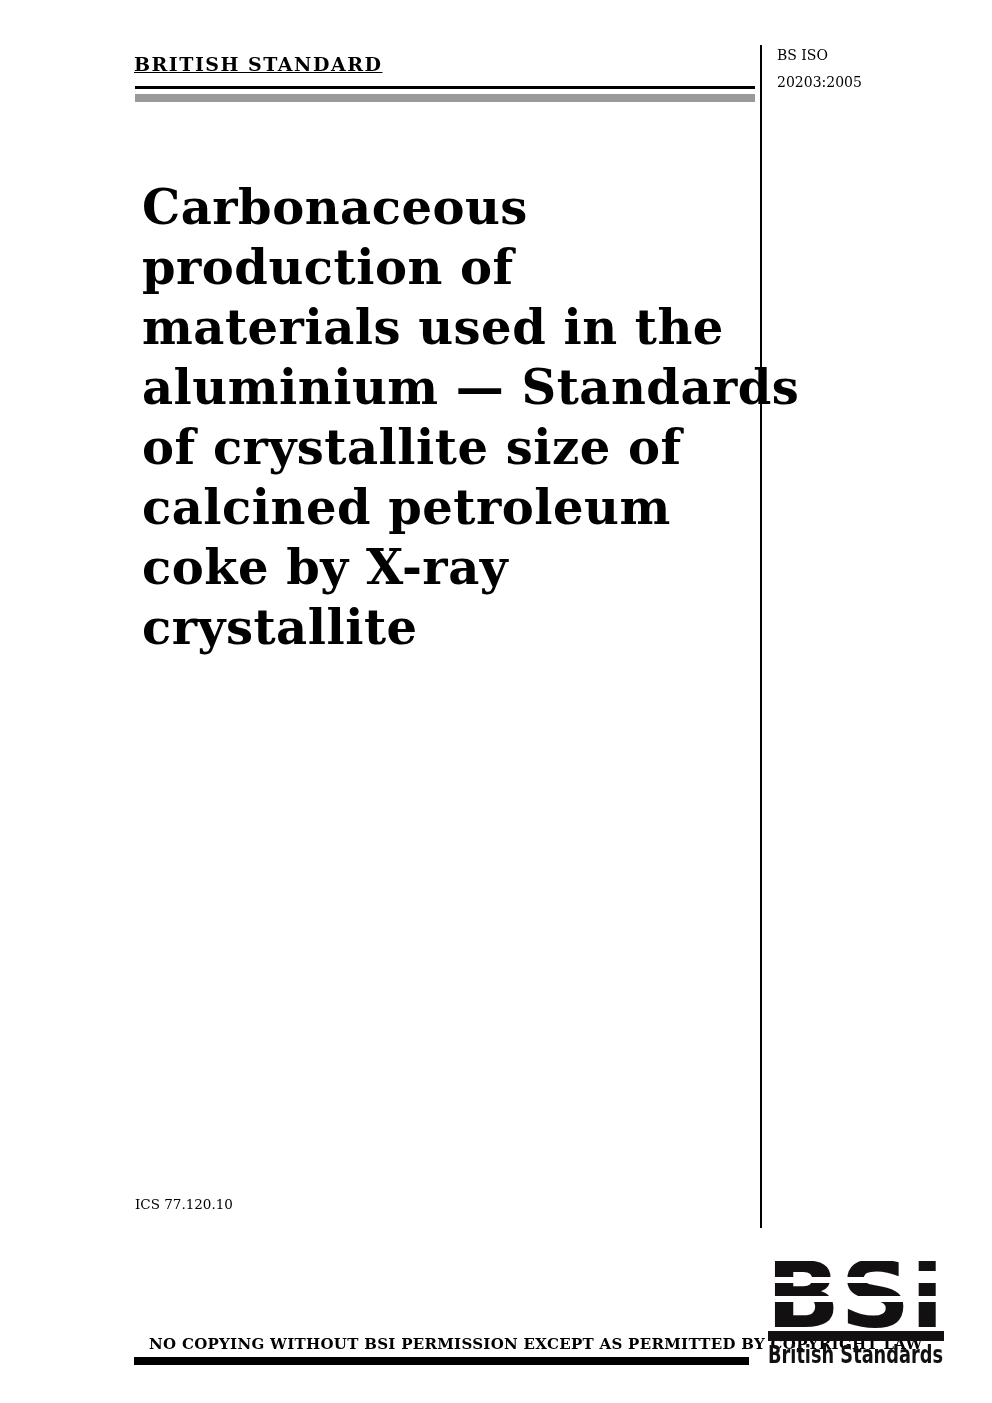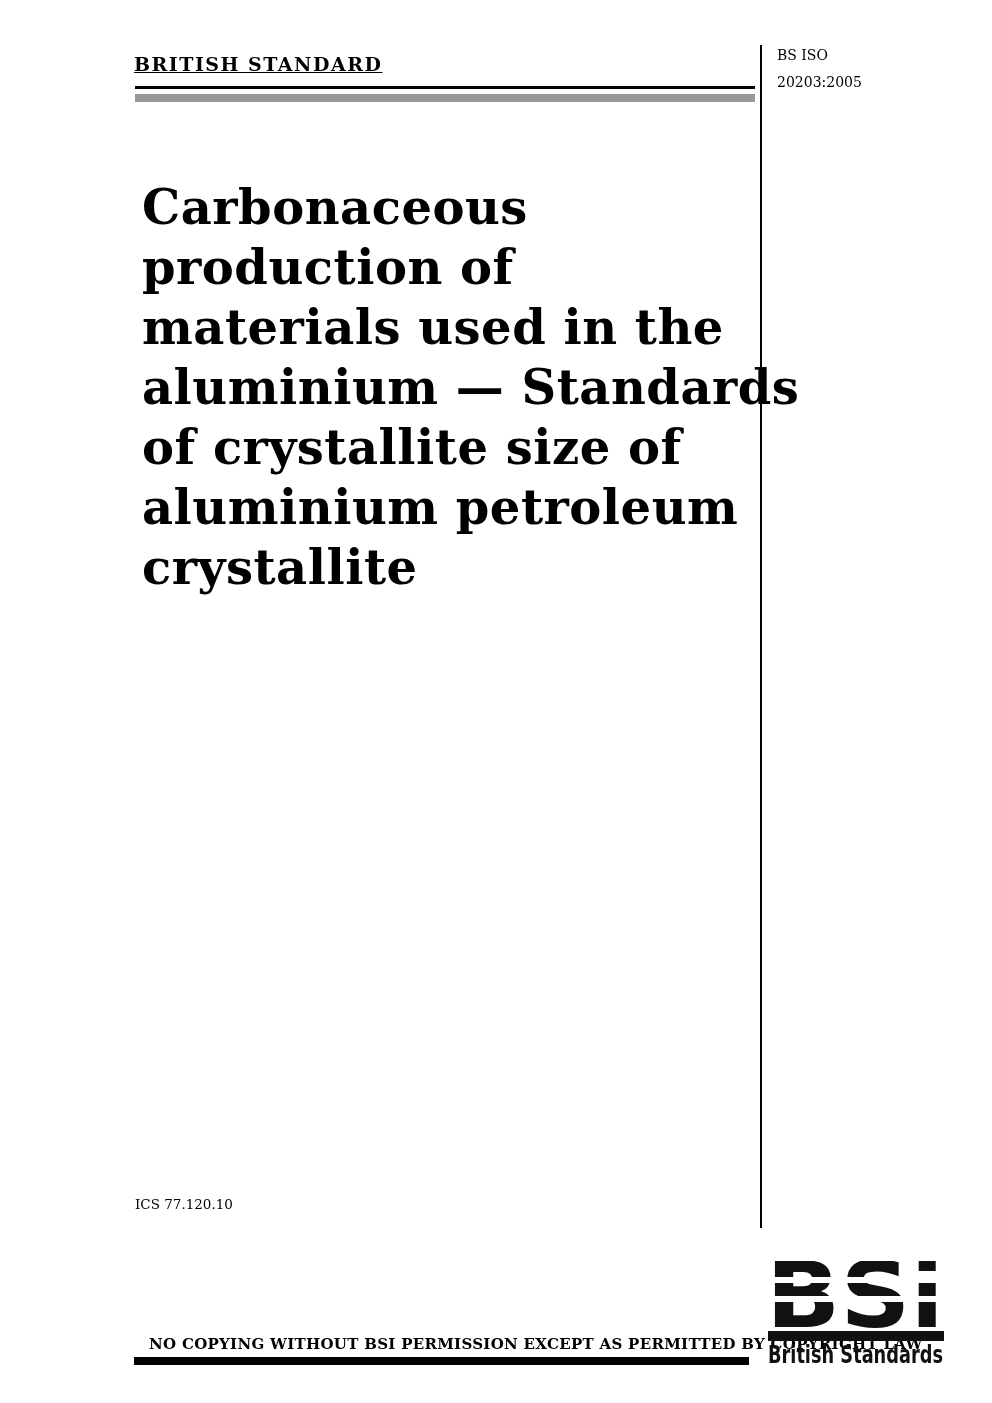--- a/index.html
+++ b/index.html
@@ -106,21 +106,22 @@
   </div>
 
   <div class="abs v-rule"></div>
 
   <div class="abs doc-title">
     <div>Carbonaceous</div>
     <div>production of</div>
     <div>materials used in the</div>
     <div>aluminium — Standards</div>
     <div>of crystallite size of</div>
-    <div>aluminium petroleum</div>
+    <div>calcined petroleum</div>
+    <div>coke by X-ray</div>
     <div>crystallite</div>
   </div>
 
   <div class="abs ics-code">ICS 77.120.10</div>
 
   <div class="abs copyright-notice">NO COPYING WITHOUT BSI PERMISSION EXCEPT AS PERMITTED BY COPYRIGHT LAW</div>
 
   <div class="abs copyright-bar"></div>
 
   <svg class="abs bsi-logo" viewBox="0 0 176 108">

